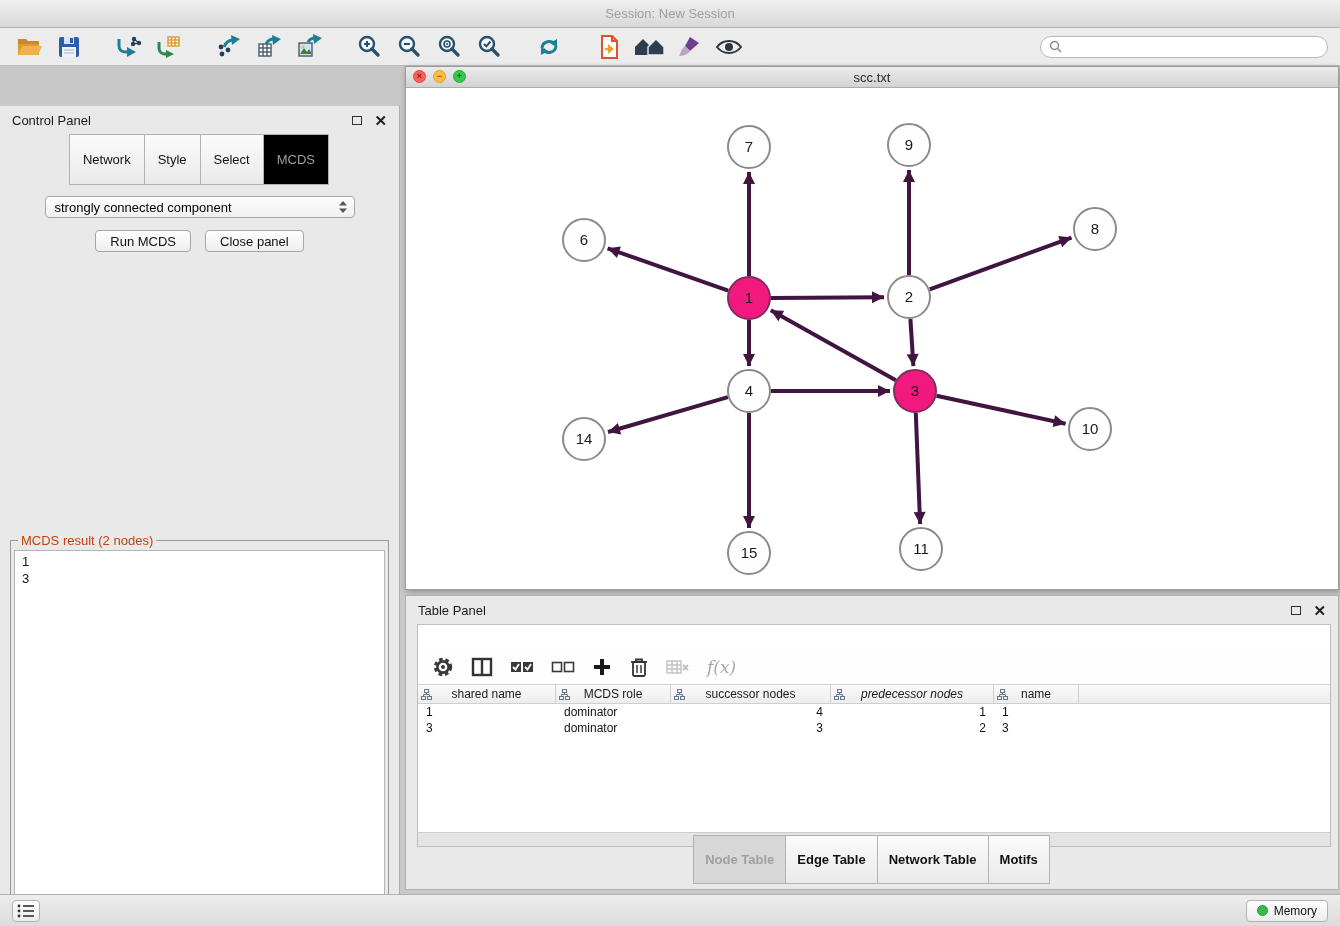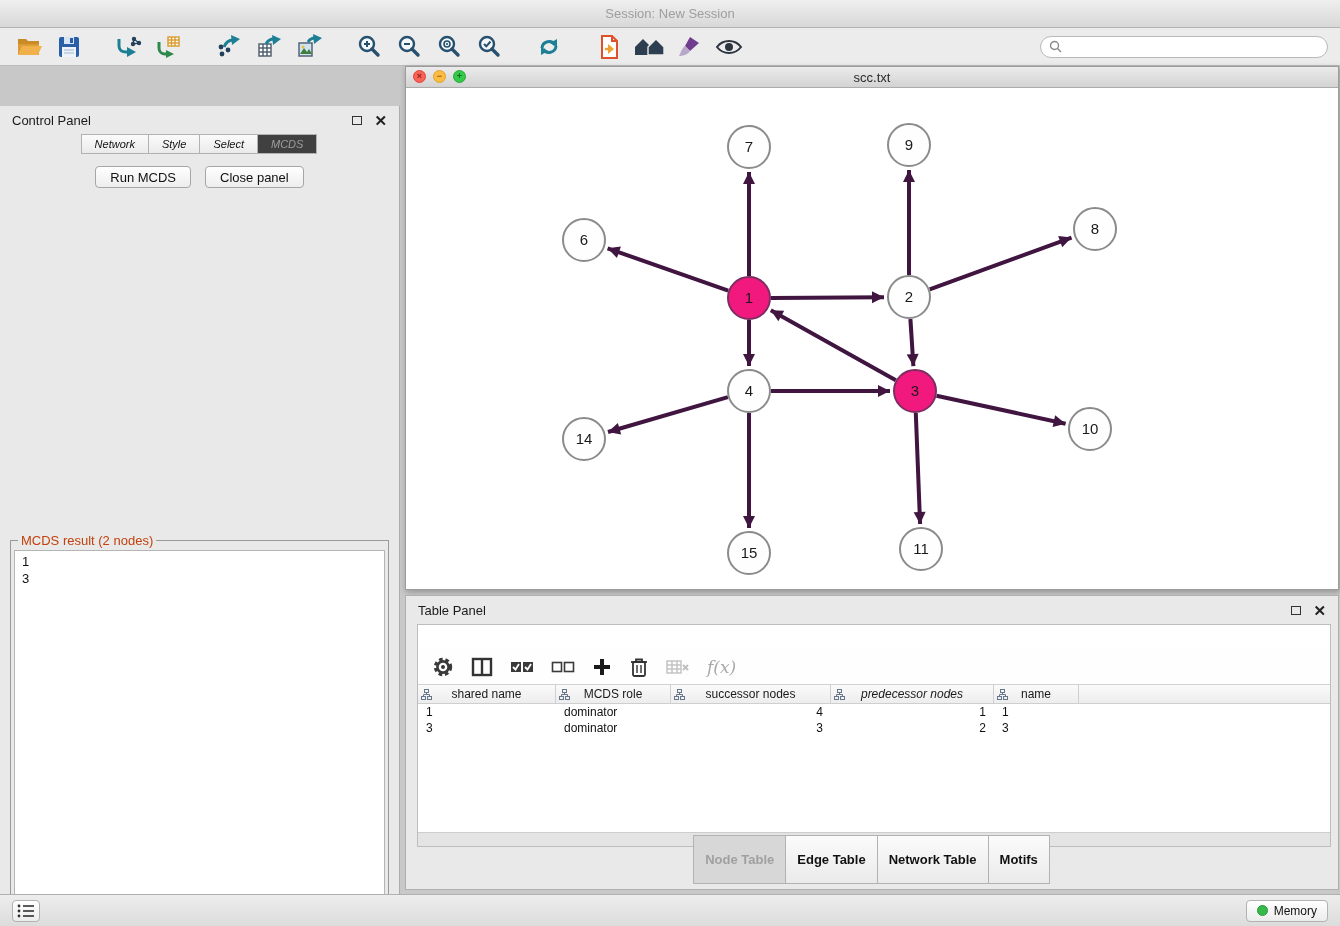--- a/index.html
+++ b/index.html
@@ -14,22 +14,22 @@
   .search-box{margin-left:auto;width:288px;height:22px;background:#fff;border:1px solid #b9b9b9;border-radius:12px;display:flex;align-items:center;padding:0 8px;gap:5px;}
   .search-box input{border:none;outline:none;flex:1;font-size:12px;font-family:inherit;background:transparent;}
 
   
   .control-panel{position:absolute;left:0;top:66px;width:400px;height:828px;background:#e9e9e9;border-right:1px solid #adadad;margin-top:40px;}
   .panel-header{height:28px;display:flex;align-items:center;padding:0 12px;font-size:13px;color:#1a1a1a;}
   .panel-controls{margin-left:auto;display:flex;gap:12px;align-items:center;}
   .float-box{width:10px;height:9px;border:1.5px solid #333;display:inline-block;}
   .close-x{font-size:15px;font-weight:bold;color:#222;line-height:1;}
   .cp-tabs{display:flex;justify-content:center;}
-  .cp-tab{border:1px solid #b2b2b2;background:linear-gradient(#fbfbfb,#eaeaea);padding:3px 13px;font-size:11px;color:#111;margin-left:-1px;font-style:italic;}
-  .cp-tab.active{background:#404040;color:#9d9d9d;}
+  .cp-tab{border:1px solid #b2b2b2;background:linear-gradient(#fbfbfb,#eaeaea);padding:17px 13px;font-size:13px;color:#111;margin-left:-1px;}
+  .cp-tab.active{background:#000000;color:#9d9d9d;}
   .cp-opt-label{margin-top:22px;text-align:center;font-size:13px;color:#111;}
   .cp-select{width:310px;height:22px;margin:11px auto 0;background:linear-gradient(#ffffff,#efefef);border:1px solid #a6a6a6;border-radius:4px;display:flex;align-items:center;padding:0 6px 0 9px;font-size:13px;}
   .cp-select .sel-label{flex:1;text-align:left;}
   .cp-buttons{margin-top:12px;display:flex;justify-content:center;gap:14px;}
   .btn{height:22px;padding:0 14px;border:1px solid #a6a6a6;border-radius:4px;background:linear-gradient(#ffffff,#ededed);font-size:13px;color:#111;display:flex;align-items:center;}
   .result-fieldset{position:absolute;left:10px;right:10px;top:427px;bottom:22px;border:1px solid #999;margin:0;padding:2px 3px 4px 3px;background:#e9e9e9;display:flex;flex-direction:column;}
   .result-fieldset legend{font-size:13px;padding:0 3px;margin-left:4px;color:#c2410c;}
   .result-area{flex:1;background:#fff;border:1px solid #b5b5b5;font-size:13px;color:#111;padding:3px 7px;white-space:pre;overflow:hidden;line-height:1.3;}
 
   
@@ -228,20 +228,27 @@
       <span class="float-box"></span>
       <span class="close-x">✕</span>
     </span>
   </div>
   <div class="cp-tabs">
       <div class="cp-tab">Network</div>
       <div class="cp-tab">Style</div>
       <div class="cp-tab">Select</div>
       <div class="cp-tab active">MCDS</div>
     </div>
+  <div class="cp-select">
+    <span class="sel-label">strongly connected component</span>
+    <svg width="10" height="14" viewBox="0 0 10 14">
+      <path d="M5 1 L9 5.5 H1 Z" fill="#555"></path>
+        <path d="M5 13 L1 8.5 H9 Z" fill="#555"></path>
+    </svg>
+  </div>
   <div class="cp-buttons">
     <div class="btn">Run MCDS</div>
     <div class="btn">Close panel</div>
   </div>
   <fieldset class="result-fieldset">
     <legend>MCDS result (2 nodes)</legend>
     <div class="result-area">1
 3</div>
   </fieldset>
 </div>

